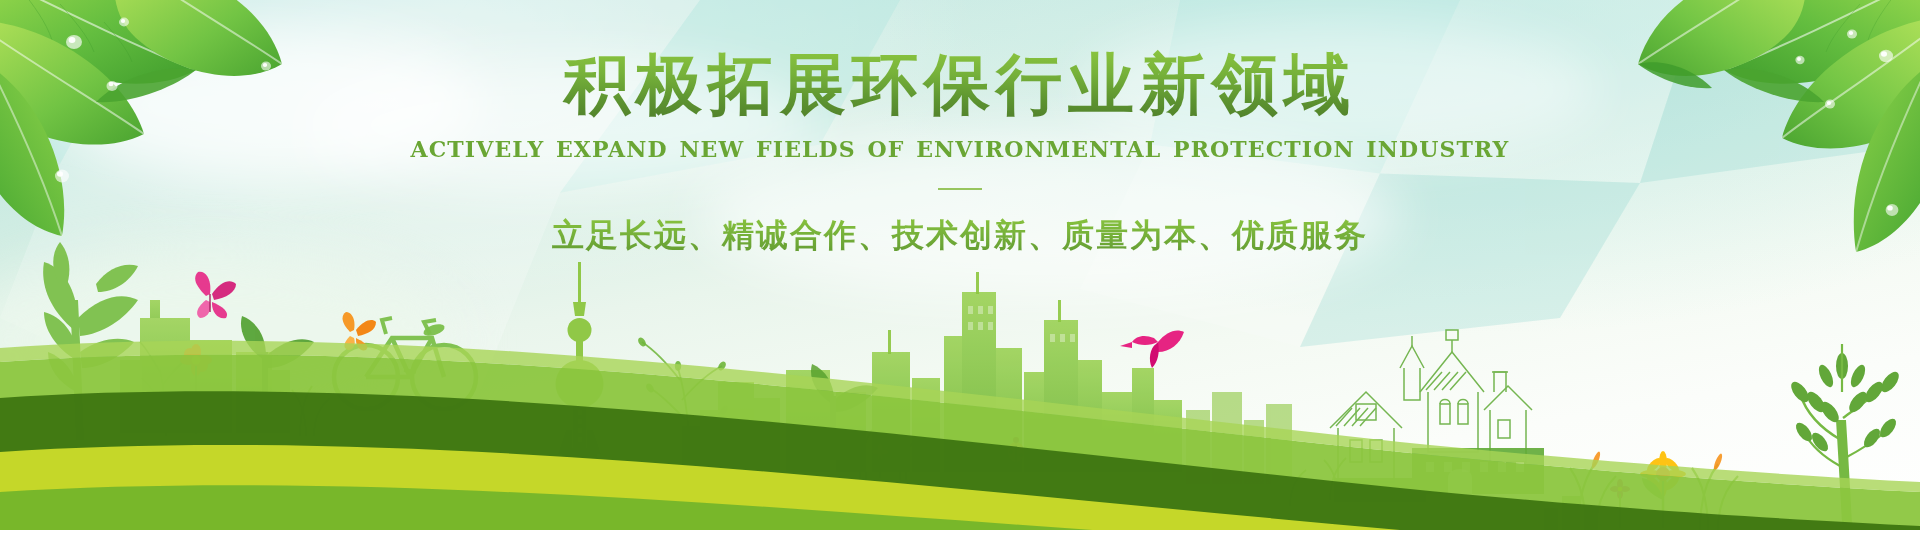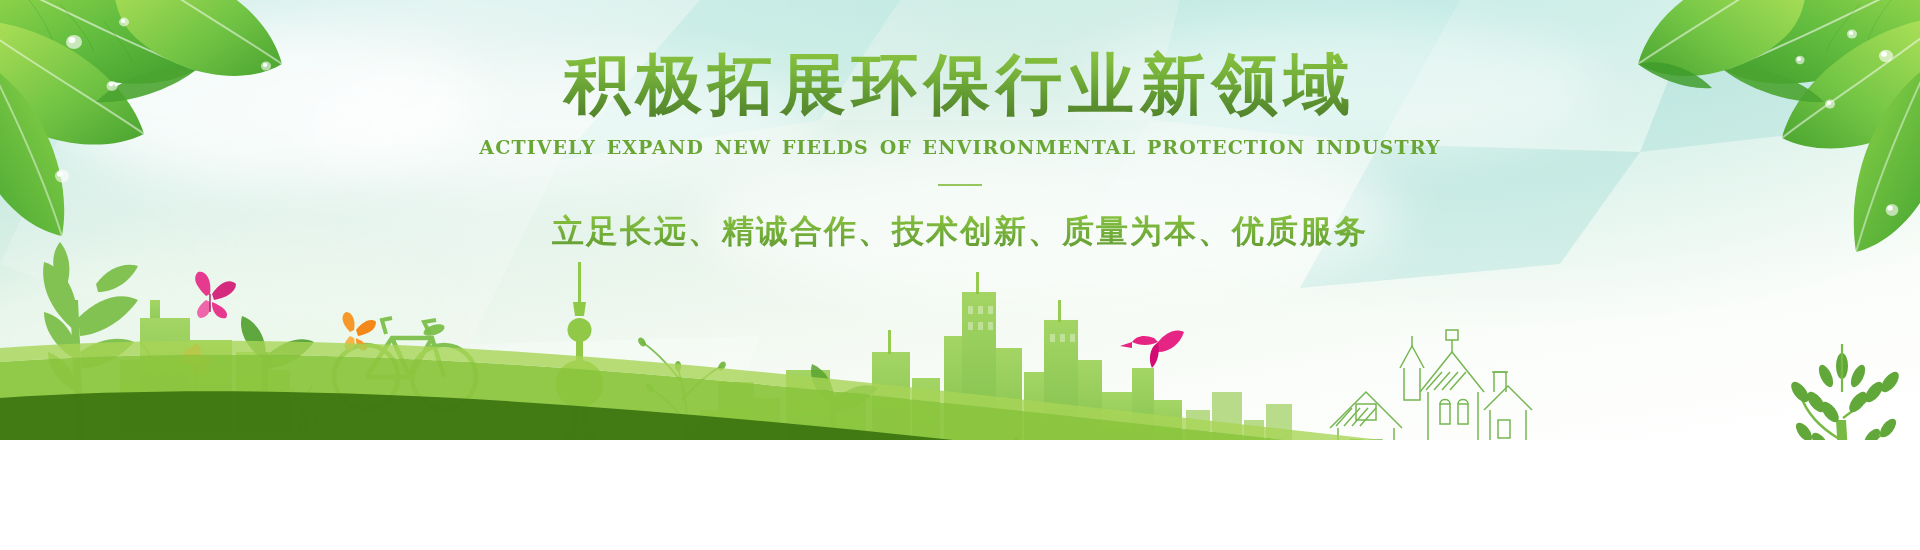--- a/index.html
+++ b/index.html
@@ -1,21 +1,21 @@
 <!DOCTYPE html>
 <html lang="zh"><head>
 <meta charset="utf-8">
 <title>Banner</title>
 <style>
   html,body{margin:0;padding:0;background:#fff;}
   body{font-family:"DejaVu Sans","Liberation Sans",sans-serif;}
 
   #banner{
     position:relative;
-    width:1920px;height:440px;
+    width:1920px;height:530px;
     overflow:hidden;
     background:
       radial-gradient(ellipse 900px 420px at 22% 8%, rgba(255,255,255,.55) 0%, rgba(255,255,255,0) 62%),
       radial-gradient(ellipse 1100px 520px at 78% 4%, rgba(176,230,226,.55) 0%, rgba(176,230,226,0) 60%),
       linear-gradient(170deg,#a9e0dc 0%, #bde6df 12%, #d4eee4 30%, #e9f5ec 48%, #f4faf3 64%, #fbfdfa 80%, #ffffff 100%);
   }
 
   
   .facets{position:absolute;inset:0;pointer-events:none;}
   .facets svg{width:100%;height:100%;display:block;}
@@ -44,21 +44,21 @@
     -webkit-background-clip:text;
     background-clip:text;
     color:transparent;
     -webkit-text-fill-color:transparent;
     text-shadow:none;
   }
   .sub-title-en{
     margin:14px 0 0 0;
     font-family:"DejaVu Serif","Liberation Serif",serif;
     font-weight:bold;
-    font-size:19px;
+    font-size:22px;
     letter-spacing:1.1px;
     color:#6aa634;
     word-spacing:3px;
   }
   .divider{
     width:44px;height:2px;margin:26px auto 0 auto;
     background:#8dbf4e;opacity:.9;
   }
   .slogan{
     margin:24px 0 0 0;

